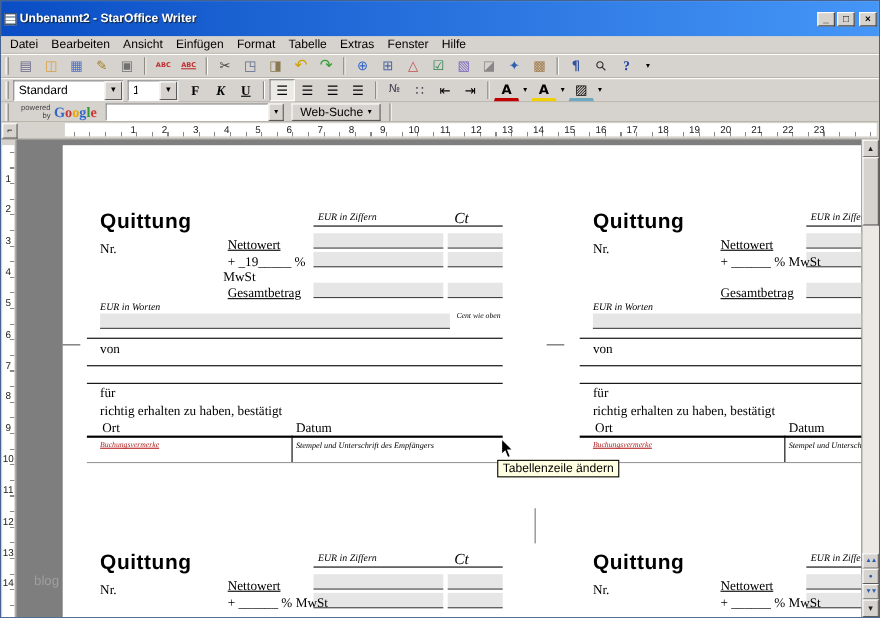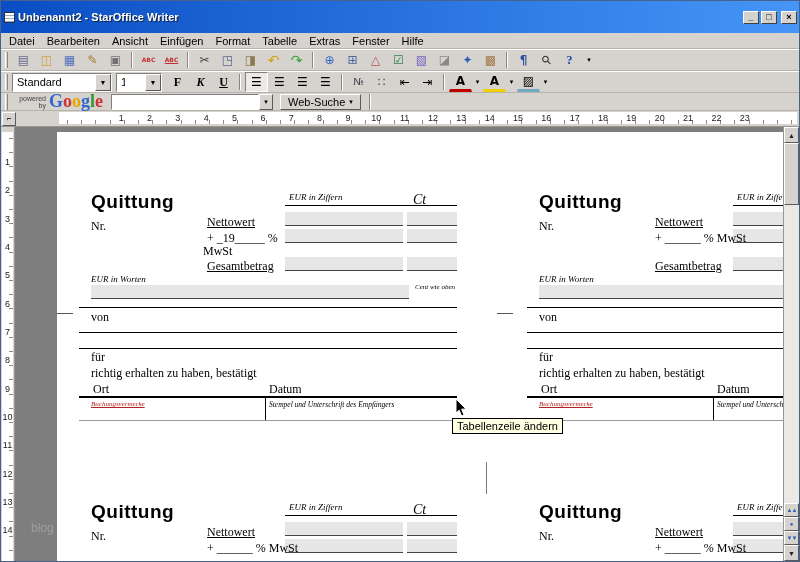--- a/index.html
+++ b/index.html
@@ -47,21 +47,21 @@
   .fk-u{font-family:"Liberation Serif",serif; font-weight:bold; text-decoration:underline}
   .pressed { border:1px solid; border-color:#808080 #fff #fff #808080; background:#eceae5; }
   .c-numlist{font-size:10px;color:#445} .c-bullist{color:#445}
   .ub-red{border-bottom:3px solid #c00000; font-weight:bold} .ub-yel{border-bottom:3px solid #f0d000; font-weight:bold}
   .ub-cyn{border-bottom:3px solid #70a8c0}
   .dd-mini{width:11px; font-size:7px;}
 
   
   .gbar { height:18px; display:flex; align-items:center; background:#d6d3ce; border-bottom:1px solid #b8b4ac; padding:0 2px; }
   .pby { font-size:7px; line-height:7px; color:#444; width:34px; text-align:right; margin-right:3px; }
-  .glogo { font-family:"Liberation Serif",serif; font-weight:bold; font-size:18px; margin-right:8px; letter-spacing:0; }
+  .glogo { font-family:"Liberation Serif",serif; font-weight:bold; font-size:13px; margin-right:8px; letter-spacing:0; }
   .gl-b{color:#3366cc} .gl-r{color:#cc3333} .gl-y{color:#e8a800} .gl-g{color:#339933}
   .ginput { width:148px; height:16px; border:1px solid; border-color:#808080 #fff #fff #808080; background:#fff; font-size:11px; padding:0 2px; }
   .gdd { width:14px; height:16px; background:#d6d3ce; border:1px solid; border-color:#fff #5a5a5a #5a5a5a #fff; font-size:7px;
     display:flex; align-items:center; justify-content:center; }
   .gbtn { display:flex; align-items:center; gap:4px; height:16px; padding:0 7px; margin-left:7px; background:#d6d3ce;
     border:1px solid; border-color:#fff #5a5a5a #5a5a5a #fff; font-size:11px; }
   .gbtn .arr { font-size:7px; }
 
   
   .hruler { height:16px; display:flex; background:#d6d3ce; border-bottom:1px solid #9a968e; }

